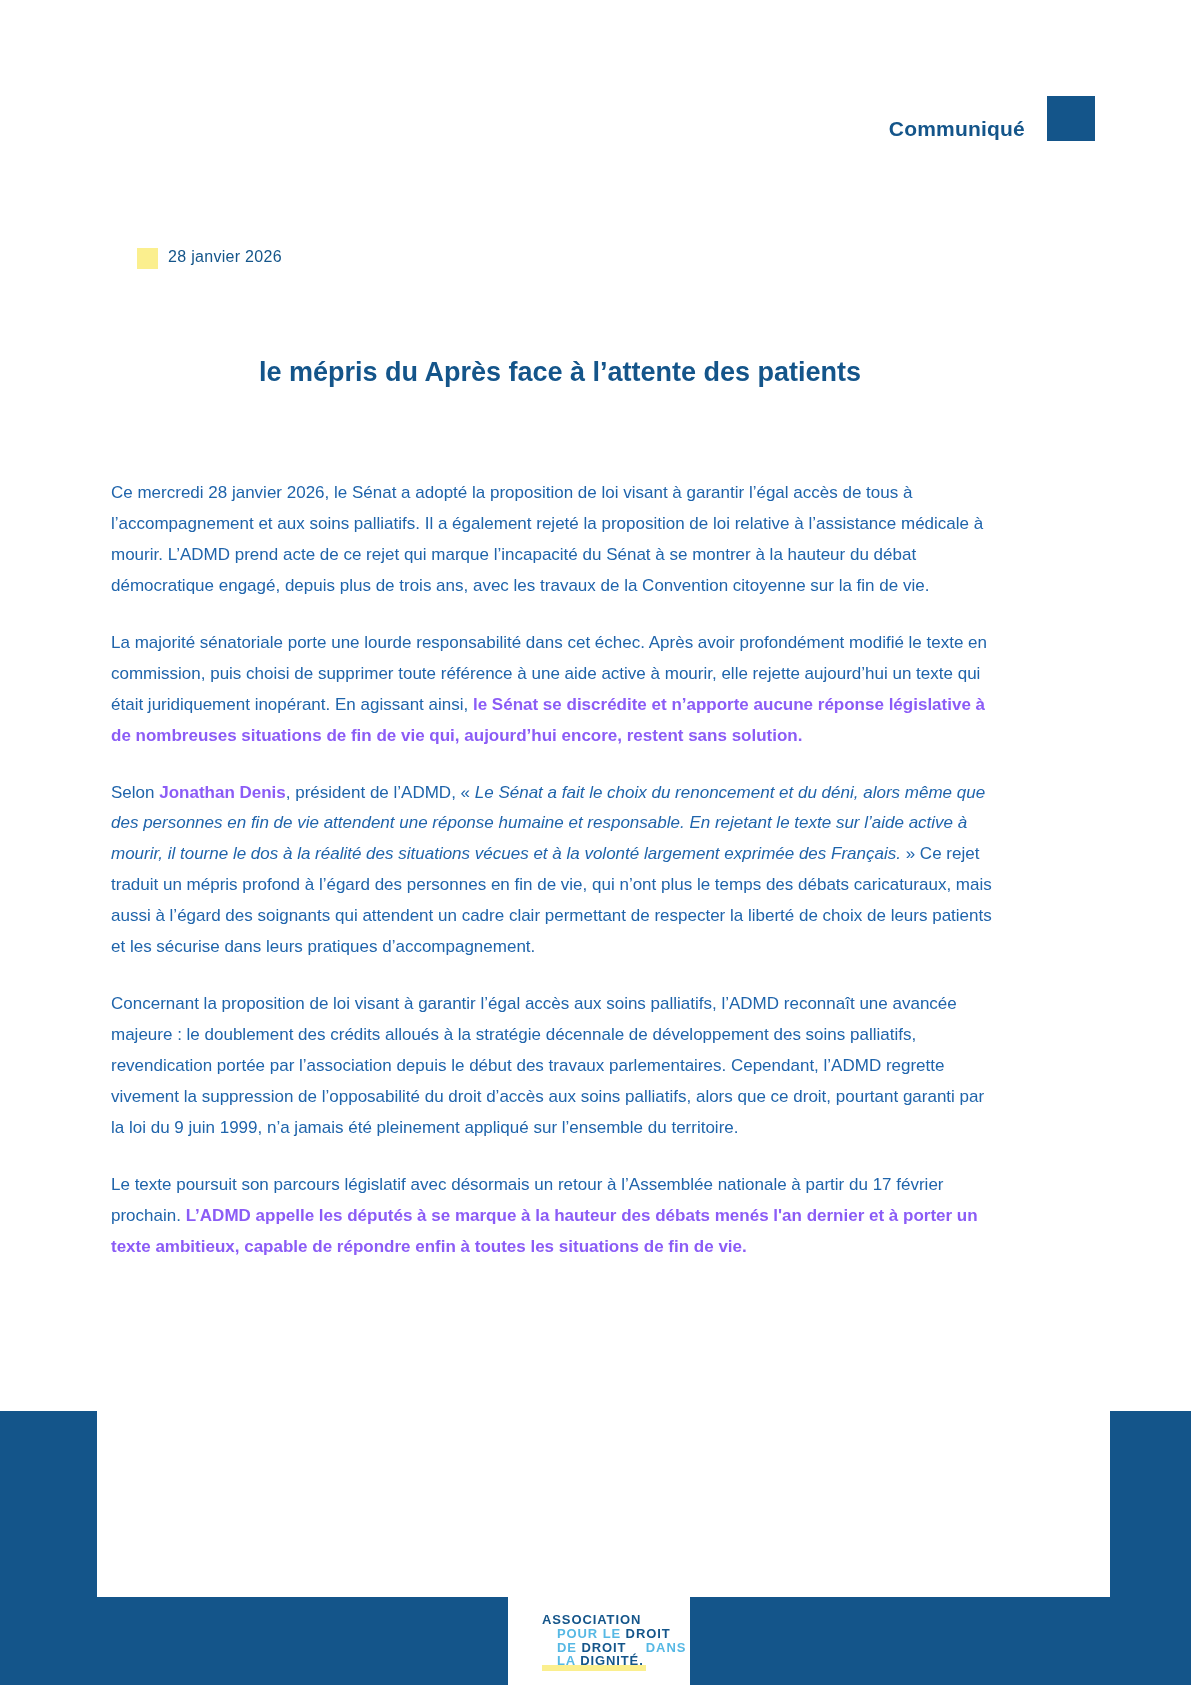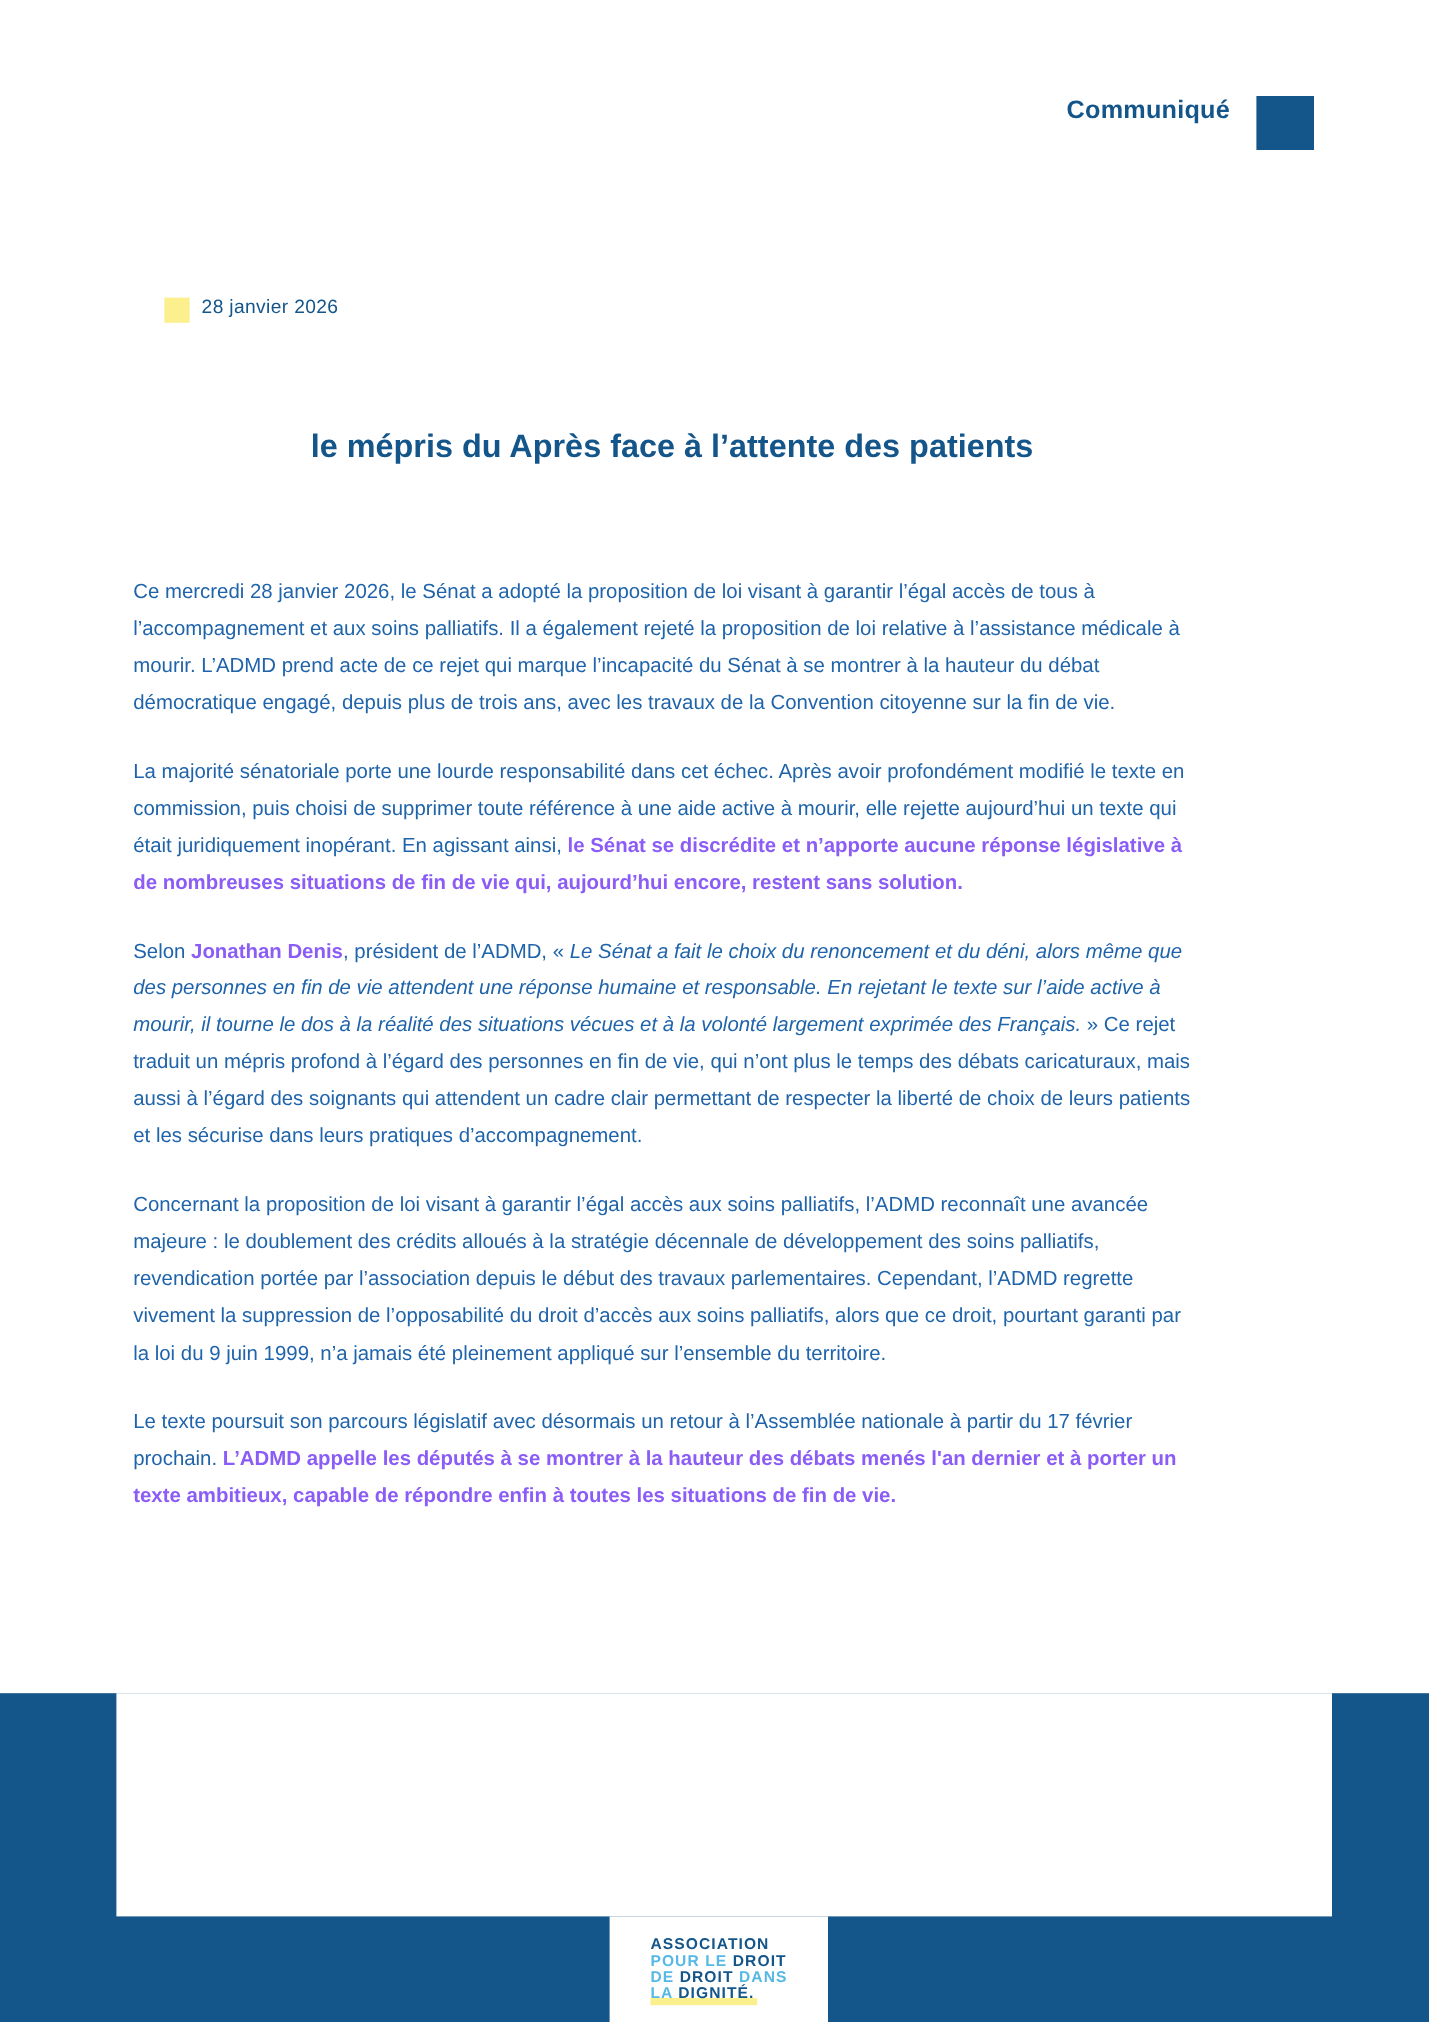--- a/index.html
+++ b/index.html
@@ -45,24 +45,24 @@
     top: 1597px;
     width: 182px;
     height: 88px;
     background: #ffffff;
     z-index: 2;
   }
 
   
   .header {
     position: absolute;
-    top: 80px;
+    top: 96px;
     right: 96px;
     display: flex;
-    align-items: flex-start;
+    align-items: flex-end;
     z-index: 3;
   }
   .header-label {
     font-size: 21px;
     font-weight: 700;
     color: #14558a;
     letter-spacing: 0.2px;
     margin-right: 22px;
     white-space: nowrap;
   }
@@ -168,21 +168,21 @@
     content: "";
     position: absolute;
     left: 0;
     right: -2px;
     bottom: -2px;
     height: 6px;
     background: #fbef8e;
     z-index: -1;
   }
   .dk { color: #14558a; }
-  .lt { color: #56b8e4; }
+  .lt { color: #56b8e4; margin-left: 15px; }
 </style>
 </head>
 <body>
 
 <div class="page">
 
   <div class="blue-band"></div>
   <div class="white-body-panel"></div>
   <div class="white-logo-panel"></div>
 
@@ -212,21 +212,21 @@
 
     <p>
       <span>Selon </span><b>Jonathan Denis</b><span>, président de l’ADMD, « </span><i>Le Sénat a fait le choix du renoncement et du déni, alors même que des personnes en fin de vie attendent une réponse humaine et responsable. En rejetant le texte sur l’aide active à mourir, il tourne le dos à la réalité des situations vécues et à la volonté largement exprimée des Français.</i><span> » Ce rejet traduit un mépris profond à l’égard des personnes en fin de vie, qui n’ont plus le temps des débats caricaturaux, mais aussi à l’égard des soignants qui attendent un cadre clair permettant de respecter la liberté de choix de leurs patients et les sécurise dans leurs pratiques d’accompagnement.</span>
     </p>
 
     <p>
       <span>Concernant la proposition de loi visant à garantir l’égal accès aux soins palliatifs, l’ADMD reconnaît une avancée majeure : le doublement des crédits alloués à la stratégie décennale de développement des soins palliatifs, revendication portée par l’association depuis le début des travaux parlementaires. Cependant, l’ADMD regrette vivement la suppression de l’opposabilité du droit d’accès aux soins palliatifs, alors que ce droit, pourtant garanti par la loi du 9 juin 1999, n’a jamais été pleinement appliqué sur l’ensemble du territoire.</span>
     </p>
 
     <p>
-      <span>Le texte poursuit son parcours législatif avec désormais un retour à l’Assemblée nationale à partir du 17 février prochain. </span><b>L’ADMD appelle les députés à se montrer à la hauteur des débats menés l'an dernier et à porter un texte ambitieux, capable de répondre enfin à toutes les situations de fin de vie.</b>
+      <span>Le texte poursuit son parcours législatif avec désormais un retour à l’Assemblée nationale à partir du 17 février prochain. </span><b>L’ADMD appelle les députés à se marque à la hauteur des débats menés l'an dernier et à porter un texte ambitieux, capable de répondre enfin à toutes les situations de fin de vie.</b>
     </p>
 
   </div>
 
   <div class="logo">
     <div class="logo-inner">
       <span class="logo-line dk">ASSOCIATION</span>
       <span class="logo-line"><span class="lt">POUR LE </span><span class="dk">DROIT</span></span>
       <span class="logo-line"><span class="lt">DE </span><span class="dk">DROIT </span><span class="lt">DANS</span></span>
       <span class="logo-line l4"><span class="lt">LA </span><span class="dk">DIGNITÉ.</span></span>

